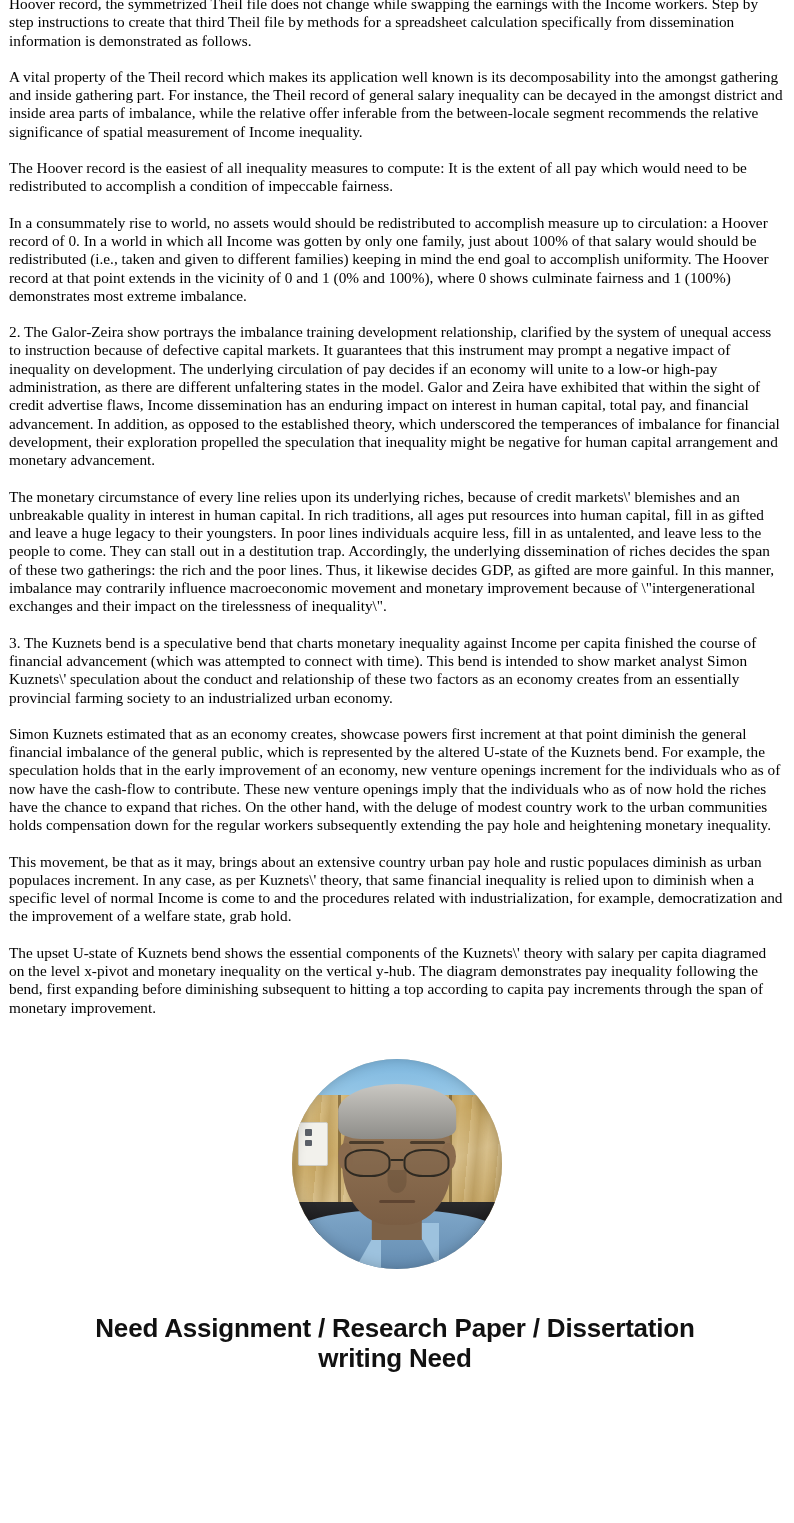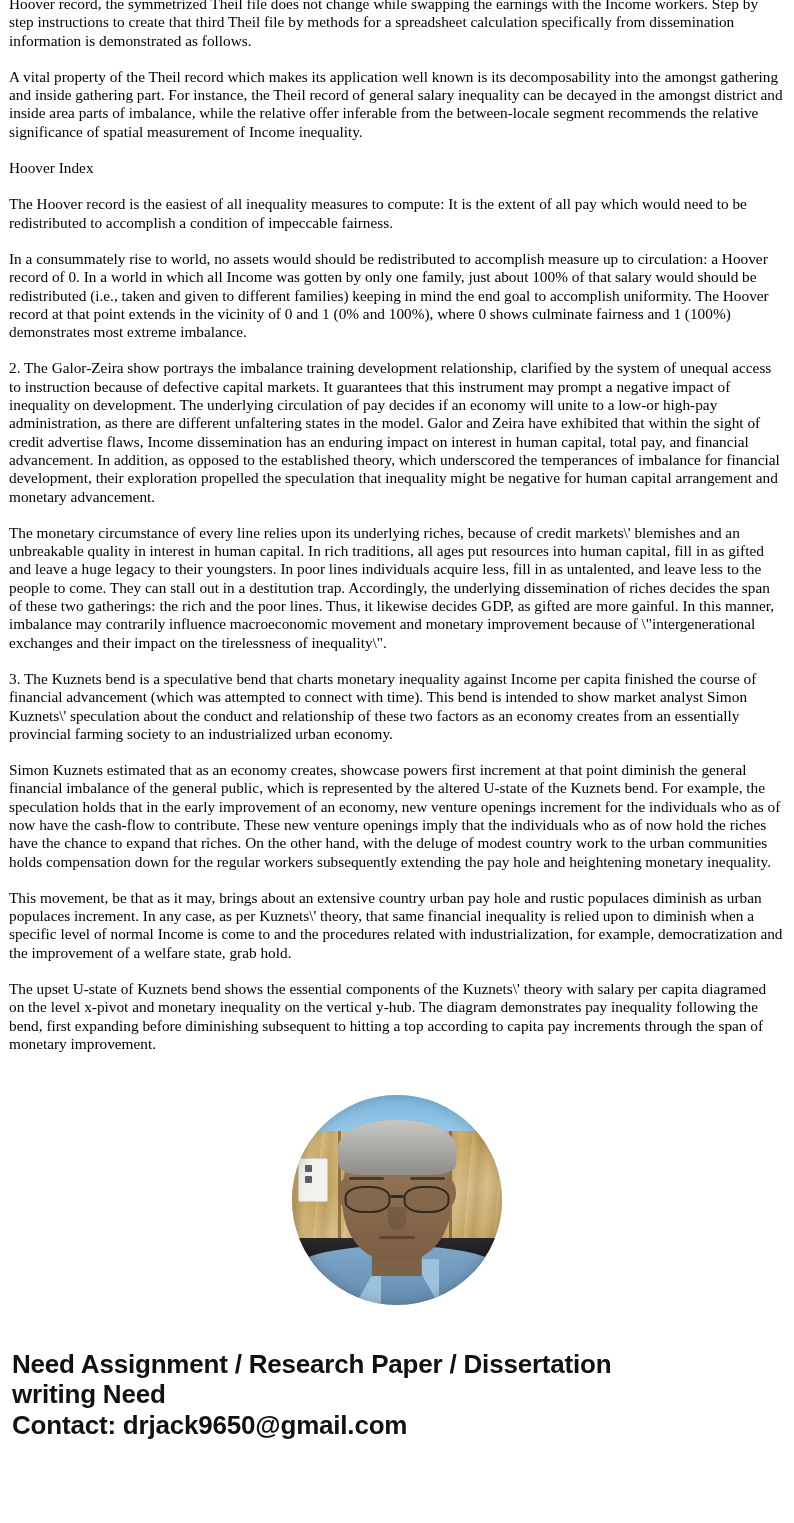--- a/index.html
+++ b/index.html
@@ -243,40 +243,40 @@
     border-radius: 50%;
     box-shadow: inset 0 0 14px rgba(0,0,0,0.20);
   }
 
   
   .promo {
     width: 790px;
     margin-top: 44px;
     padding: 0 12px;
     box-sizing: border-box;
+    text-align: center;
     font-family: "Liberation Sans", "DejaVu Sans", sans-serif;
     font-weight: bold;
     color: #111111;
   }
   .promo-line {
     font-size: 26px;
     line-height: 30px;
     letter-spacing: -0.2px;
   }
   .promo-line.contact {
     margin-top: 1px;
   }
 </style>
 </head>
 <body>
 
 <div class="article">
   <p class="para first">Hoover record, the symmetrized Theil file does not change while swapping the earnings with the Income workers. Step by step instructions to create that third Theil file by methods for a spreadsheet calculation specifically from dissemination information is demonstrated as follows.</p>
   <p class="para">A vital property of the Theil record which makes its application well known is its decomposability into the amongst gathering and inside gathering part. For instance, the Theil record of general salary inequality can be decayed in the amongst district and inside area parts of imbalance, while the relative offer inferable from the between-locale segment recommends the relative significance of spatial measurement of Income inequality.</p>
-  <p class="para lead-label">Hoover Index</p>
   <p class="para">The Hoover record is the easiest of all inequality measures to compute: It is the extent of all pay which would need to be redistributed to accomplish a condition of impeccable fairness.</p>
   <p class="para">In a consummately rise to world, no assets would should be redistributed to accomplish measure up to circulation: a Hoover record of 0. In a world in which all Income was gotten by only one family, just about 100% of that salary would should be redistributed (i.e., taken and given to different families) keeping in mind the end goal to accomplish uniformity. The Hoover record at that point extends in the vicinity of 0 and 1 (0% and 100%), where 0 shows culminate fairness and 1 (100%) demonstrates most extreme imbalance.</p>
   <p class="para">2. The Galor-Zeira show portrays the imbalance training development relationship, clarified by the system of unequal access to instruction because of defective capital markets. It guarantees that this instrument may prompt a negative impact of inequality on development. The underlying circulation of pay decides if an economy will unite to a low-or high-pay administration, as there are different unfaltering states in the model. Galor and Zeira have exhibited that within the sight of credit advertise flaws, Income dissemination has an enduring impact on interest in human capital, total pay, and financial advancement. In addition, as opposed to the established theory, which underscored the temperances of imbalance for financial development, their exploration propelled the speculation that inequality might be negative for human capital arrangement and monetary advancement.</p>
   <p class="para">The monetary circumstance of every line relies upon its underlying riches, because of credit markets\' blemishes and an unbreakable quality in interest in human capital. In rich traditions, all ages put resources into human capital, fill in as gifted and leave a huge legacy to their youngsters. In poor lines individuals acquire less, fill in as untalented, and leave less to the people to come. They can stall out in a destitution trap. Accordingly, the underlying dissemination of riches decides the span of these two gatherings: the rich and the poor lines. Thus, it likewise decides GDP, as gifted are more gainful. In this manner, imbalance may contrarily influence macroeconomic movement and monetary improvement because of \"intergenerational exchanges and their impact on the tirelessness of inequality\".</p>
   <p class="para">3. The Kuznets bend is a speculative bend that charts monetary inequality against Income per capita finished the course of financial advancement (which was attempted to connect with time). This bend is intended to show market analyst Simon Kuznets\' speculation about the conduct and relationship of these two factors as an economy creates from an essentially provincial farming society to an industrialized urban economy.</p>
   <p class="para">Simon Kuznets estimated that as an economy creates, showcase powers first increment at that point diminish the general financial imbalance of the general public, which is represented by the altered U-state of the Kuznets bend. For example, the speculation holds that in the early improvement of an economy, new venture openings increment for the individuals who as of now have the cash-flow to contribute. These new venture openings imply that the individuals who as of now hold the riches have the chance to expand that riches. On the other hand, with the deluge of modest country work to the urban communities holds compensation down for the regular workers subsequently extending the pay hole and heightening monetary inequality.</p>
   <p class="para">This movement, be that as it may, brings about an extensive country urban pay hole and rustic populaces diminish as urban populaces increment. In any case, as per Kuznets\' theory, that same financial inequality is relied upon to diminish when a specific level of normal Income is come to and the procedures related with industrialization, for example, democratization and the improvement of a welfare state, grab hold.</p>
   <p class="para">The upset U-state of Kuznets bend shows the essential components of the Kuznets\' theory with salary per capita diagramed on the level x-pivot and monetary inequality on the vertical y-hub. The diagram demonstrates pay inequality following the bend, first expanding before diminishing subsequent to hitting a top according to capita pay increments through the span of monetary improvement.</p>
 </div>
 
@@ -305,14 +305,13 @@
     </div>
     <div class="ph-nose"></div>
     <div class="ph-mouth"></div>
     <div class="ph-vignette"></div>
   </div>
 </div>
 
 <div class="promo">
   <div class="promo-line">Need Assignment / Research Paper / Dissertation</div>
   <div class="promo-line">writing Need</div>
-  <div class="promo-line contact">Contact: drjack9650@gmail.com</div>
 </div>
 
 </body></html>

